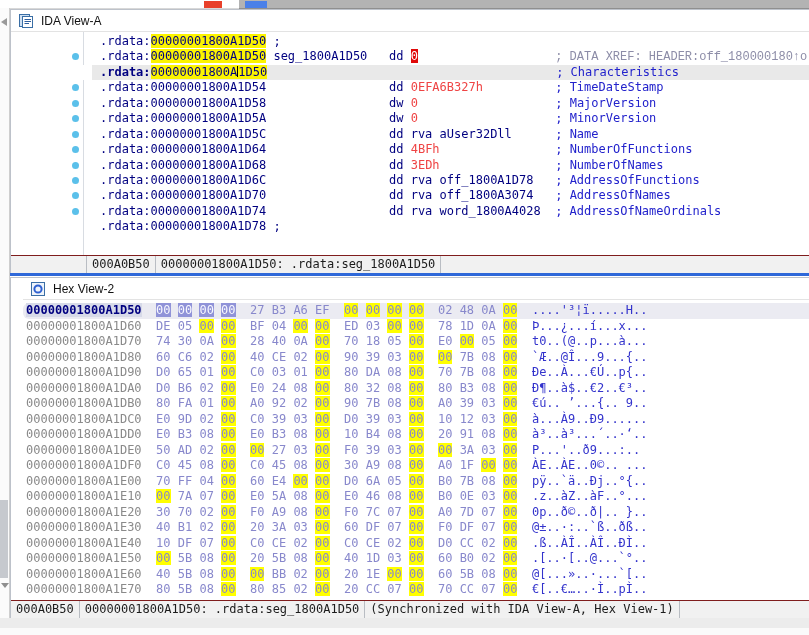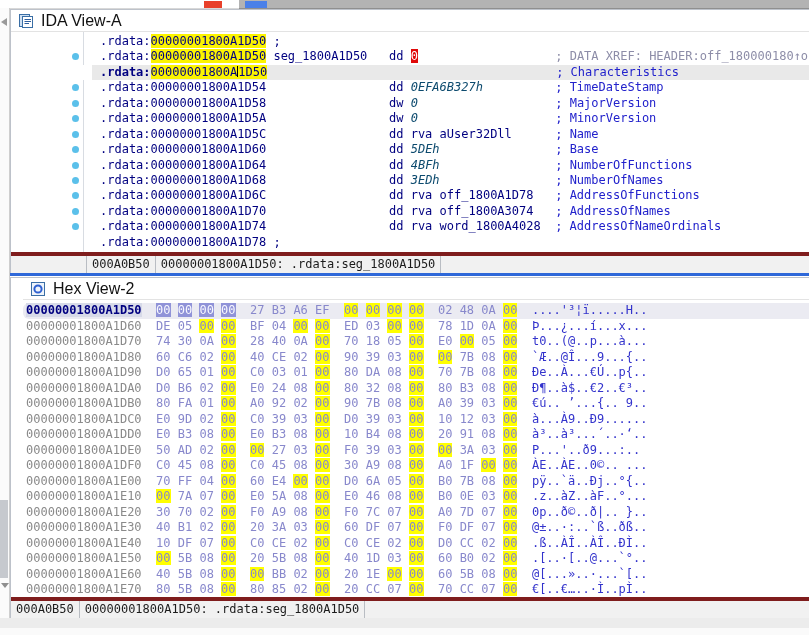--- a/index.html
+++ b/index.html
@@ -13,42 +13,42 @@
   
   .leftstrip{position:absolute;left:0;top:8px;width:9px;height:612px;background:#fbfbfb;border-right:1px solid #cfcfcf;}
   .ltri{position:absolute;left:1px;top:10px;width:0;height:0;border-top:4px solid transparent;border-bottom:4px solid transparent;border-right:6px solid #9a9a9a;}
   .lthumb{position:absolute;left:0;top:492px;width:8px;height:78px;background:#c6c9ce;}
   .larrow{position:absolute;left:1px;top:575px;width:0;height:0;border-left:4px solid transparent;border-right:4px solid transparent;border-top:5px solid #8f8f8f;}
   
   .panel{position:absolute;left:10px;width:799px;background:#fff;border:1px solid #bdc2ca;border-right:none;}
   .panel-a{top:9px;height:263px;}
   .panel-h{top:277px;height:340px;padding-left:12px;}
   .ptitle{height:21px;border-bottom:1px solid #e3e3e3;display:flex;align-items:center;gap:7px;padding-left:7px;background:#fff;}
-  .ptitle .tlabel{font-size:16px;color:#111;}
+  .ptitle .tlabel{font-size:12px;color:#111;}
   .bluebar{position:absolute;left:10px;top:273px;width:799px;height:3px;background:#2e68d9;}
   .bottomfill{position:absolute;left:0;top:618px;width:809px;height:10px;background:#ececec;}
   .bottomfill2{position:absolute;left:0;top:628px;width:809px;height:7px;background:#fafafa;}
   
   .mono,.dline,.hexrow,.pstatus{font-family:"DejaVu Sans Mono","Liberation Mono",monospace;font-size:12px;}
   
   .pbody-a{position:relative;height:222px;background:#fff;padding-top:2px;overflow:hidden;}
   .vline{position:absolute;left:72px;top:0;bottom:0;border-left:1px solid #d8dce2;}
   .dline{position:relative;height:15.45px;line-height:15.45px;white-space:pre;padding-left:81px;margin-left:8px;}
   .dline.sel{background:linear-gradient(90deg,#ffffff 73px,#e9e9e9 73px);}
   .dline.sel .pfx{font-weight:bold;}
   .dot{position:absolute;left:53px;top:4px;width:7px;height:7px;border-radius:50%;background:#5bc0ea;}
   .c-nv{color:#000080;}
-  .c-gr{color:#0c4a6e;font-style:italic;}
+  .c-gr{color:#ef4444;}
   .c-cmt{color:#2222cc;}
-  .c-xref{color:#8d8da8;}
+  .c-xref{color:#8d8da8;font-family:Liberation Mono, monospace;}
   .c-red{background:#e00909;color:#ffffff;}
   .addr-hl{background:#fcf400;color:#000080;}
   .caret{display:inline-block;width:0;height:11px;border-left:1px solid #000;vertical-align:-1px;}
   
-  .pstatus{position:absolute;left:0;right:0;bottom:0;height:17px;background:#f1f1f1;border-top:4px solid #7f1d1d;
+  .pstatus{position:absolute;left:0;right:0;bottom:0;height:17px;background:#f1f1f1;border-top:1px solid #7f1d1d;
            display:flex;align-items:center;color:#1c1c1c;white-space:pre;}
   .scell{height:17px;line-height:17px;padding:0 5px;border-right:1px solid #b9bdc3;}
   .scell.spacer{padding:0;width:75px;}
   
   .pbody-h{position:relative;height:299px;background:#fff;padding-top:3px;overflow:hidden;}
   .hexrow{height:15.5px;line-height:15.5px;white-space:pre;padding-left:3px;color:#8888cc;border-radius:6px;}
   .hexrow.cur{background:#ebebf2;}
   .haddr{color:#8a8a8a;}
   .haddr.first{color:#000080;font-weight:bold;background:#d7dae8;}
   .b{color:#8888cc;}
@@ -89,21 +89,20 @@
     <div class="pbody-a">
       <div class="vline"></div>
       <div>
           <div class="dline"><span class="c-nv pfx">.rdata:</span><span class="addr-hl">00000001800A1D50</span> <span class="c-nv">;</span></div>
           <div class="dline"><span class="dot"></span><span class="c-nv pfx">.rdata:</span><span class="addr-hl">00000001800A1D50</span> <span class="c-nv">seg_1800A1D50</span>   <span class="c-nv">dd </span><span class="c-red">0</span>                   <span class="c-xref">; DATA XREF: HEADER:off_180000180↑o</span></div>
           <div class="dline sel"><span class="c-nv pfx">.rdata:</span><span class="addr-hl">00000001800A<span class="caret"></span>1D50</span>                                        <span class="c-cmt">; Characteristics</span></div>
           <div class="dline"><span class="dot"></span><span class="c-nv pfx">.rdata:</span><span class="c-nv">00000001800A1D54</span>                 <span class="c-nv">dd </span><span class="c-gr">0EFA6B327h</span>          <span class="c-cmt">; TimeDateStamp</span></div>
           <div class="dline"><span class="dot"></span><span class="c-nv pfx">.rdata:</span><span class="c-nv">00000001800A1D58</span>                 <span class="c-nv">dw </span><span class="c-gr">0</span>                   <span class="c-cmt">; MajorVersion</span></div>
           <div class="dline"><span class="dot"></span><span class="c-nv pfx">.rdata:</span><span class="c-nv">00000001800A1D5A</span>                 <span class="c-nv">dw </span><span class="c-gr">0</span>                   <span class="c-cmt">; MinorVersion</span></div>
           <div class="dline"><span class="dot"></span><span class="c-nv pfx">.rdata:</span><span class="c-nv">00000001800A1D5C</span>                 <span class="c-nv">dd rva aUser32Dll</span>      <span class="c-cmt">; Name</span></div>
-          <div class="dline"><span class="dot"></span><span class="c-nv pfx">.rdata:</span><span class="c-nv">00000001800A1D60</span>                 <span class="c-nv">dd </span><span class="c-gr">5DEh</span>                <span class="c-cmt">; Base</span></div>
           <div class="dline"><span class="dot"></span><span class="c-nv pfx">.rdata:</span><span class="c-nv">00000001800A1D64</span>                 <span class="c-nv">dd </span><span class="c-gr">4BFh</span>                <span class="c-cmt">; NumberOfFunctions</span></div>
           <div class="dline"><span class="dot"></span><span class="c-nv pfx">.rdata:</span><span class="c-nv">00000001800A1D68</span>                 <span class="c-nv">dd </span><span class="c-gr">3EDh</span>                <span class="c-cmt">; NumberOfNames</span></div>
           <div class="dline"><span class="dot"></span><span class="c-nv pfx">.rdata:</span><span class="c-nv">00000001800A1D6C</span>                 <span class="c-nv">dd rva off_1800A1D78</span>   <span class="c-cmt">; AddressOfFunctions</span></div>
           <div class="dline"><span class="dot"></span><span class="c-nv pfx">.rdata:</span><span class="c-nv">00000001800A1D70</span>                 <span class="c-nv">dd rva off_1800A3074</span>   <span class="c-cmt">; AddressOfNames</span></div>
           <div class="dline"><span class="dot"></span><span class="c-nv pfx">.rdata:</span><span class="c-nv">00000001800A1D74</span>                 <span class="c-nv">dd rva word_1800A4028</span>  <span class="c-cmt">; AddressOfNameOrdinals</span></div>
           <div class="dline"><span class="c-nv pfx">.rdata:</span><span class="c-nv">00000001800A1D78</span> <span class="c-nv">;</span></div>
         </div>
     </div>
     <div class="pstatus"><span class="scell spacer"></span><span class="scell">000A0B50</span><span class="scell">00000001800A1D50: .rdata:seg_1800A1D50</span></div>
   </div>
@@ -133,18 +132,18 @@
           <div class="hexrow"><span class="haddr">00000001800A1E00</span>  <span class="b">70</span> <span class="b">FF</span> <span class="b">04</span> <span class="b y">00</span>  <span class="b">60</span> <span class="b">E4</span> <span class="b y">00</span> <span class="b y">00</span>  <span class="b">D0</span> <span class="b">6A</span> <span class="b">05</span> <span class="b y">00</span>  <span class="b">B0</span> <span class="b">7B</span> <span class="b">08</span> <span class="b y">00</span>  <span class="hascii">pÿ..`ä..Ðj..°{..</span></div>
           <div class="hexrow"><span class="haddr">00000001800A1E10</span>  <span class="b y">00</span> <span class="b">7A</span> <span class="b">07</span> <span class="b y">00</span>  <span class="b">E0</span> <span class="b">5A</span> <span class="b">08</span> <span class="b y">00</span>  <span class="b">E0</span> <span class="b">46</span> <span class="b">08</span> <span class="b y">00</span>  <span class="b">B0</span> <span class="b">0E</span> <span class="b">03</span> <span class="b y">00</span>  <span class="hascii">.z..àZ..àF..°...</span></div>
           <div class="hexrow"><span class="haddr">00000001800A1E20</span>  <span class="b">30</span> <span class="b">70</span> <span class="b">02</span> <span class="b y">00</span>  <span class="b">F0</span> <span class="b">A9</span> <span class="b">08</span> <span class="b y">00</span>  <span class="b">F0</span> <span class="b">7C</span> <span class="b">07</span> <span class="b y">00</span>  <span class="b">A0</span> <span class="b">7D</span> <span class="b">07</span> <span class="b y">00</span>  <span class="hascii">0p..ð©..ð|.. }..</span></div>
           <div class="hexrow"><span class="haddr">00000001800A1E30</span>  <span class="b">40</span> <span class="b">B1</span> <span class="b">02</span> <span class="b y">00</span>  <span class="b">20</span> <span class="b">3A</span> <span class="b">03</span> <span class="b y">00</span>  <span class="b">60</span> <span class="b">DF</span> <span class="b">07</span> <span class="b y">00</span>  <span class="b">F0</span> <span class="b">DF</span> <span class="b">07</span> <span class="b y">00</span>  <span class="hascii">@±..·:..`ß..ðß..</span></div>
           <div class="hexrow"><span class="haddr">00000001800A1E40</span>  <span class="b">10</span> <span class="b">DF</span> <span class="b">07</span> <span class="b y">00</span>  <span class="b">C0</span> <span class="b">CE</span> <span class="b">02</span> <span class="b y">00</span>  <span class="b">C0</span> <span class="b">CE</span> <span class="b">02</span> <span class="b y">00</span>  <span class="b">D0</span> <span class="b">CC</span> <span class="b">02</span> <span class="b y">00</span>  <span class="hascii">.ß..ÀÎ..ÀÎ..ÐÌ..</span></div>
           <div class="hexrow"><span class="haddr">00000001800A1E50</span>  <span class="b y">00</span> <span class="b">5B</span> <span class="b">08</span> <span class="b y">00</span>  <span class="b">20</span> <span class="b">5B</span> <span class="b">08</span> <span class="b y">00</span>  <span class="b">40</span> <span class="b">1D</span> <span class="b">03</span> <span class="b y">00</span>  <span class="b">60</span> <span class="b">B0</span> <span class="b">02</span> <span class="b y">00</span>  <span class="hascii">.[..·[..@...`°..</span></div>
           <div class="hexrow"><span class="haddr">00000001800A1E60</span>  <span class="b">40</span> <span class="b">5B</span> <span class="b">08</span> <span class="b y">00</span>  <span class="b y">00</span> <span class="b">BB</span> <span class="b">02</span> <span class="b y">00</span>  <span class="b">20</span> <span class="b">1E</span> <span class="b y">00</span> <span class="b y">00</span>  <span class="b">60</span> <span class="b">5B</span> <span class="b">08</span> <span class="b y">00</span>  <span class="hascii">@[...»..·...`[..</span></div>
           <div class="hexrow"><span class="haddr">00000001800A1E70</span>  <span class="b">80</span> <span class="b">5B</span> <span class="b">08</span> <span class="b y">00</span>  <span class="b">80</span> <span class="b">85</span> <span class="b">02</span> <span class="b y">00</span>  <span class="b">20</span> <span class="b">CC</span> <span class="b">07</span> <span class="b y">00</span>  <span class="b">70</span> <span class="b">CC</span> <span class="b">07</span> <span class="b y">00</span>  <span class="hascii">€[..€…..·Ì..pÌ..</span></div>
         </div>
     </div>
-    <div class="pstatus"><span class="scell">000A0B50</span><span class="scell">00000001800A1D50: .rdata:seg_1800A1D50</span></div>
+    <div class="pstatus"><span class="scell">000A0B50</span><span class="scell">00000001800A1D50: .rdata:seg_1800A1D50</span><span class="scell">(Synchronized with IDA View-A, Hex View-1)</span></div>
   </div>
 
   <div class="bottomfill"></div>
   <div class="bottomfill2"></div>
 </div>
 
 </body></html>

